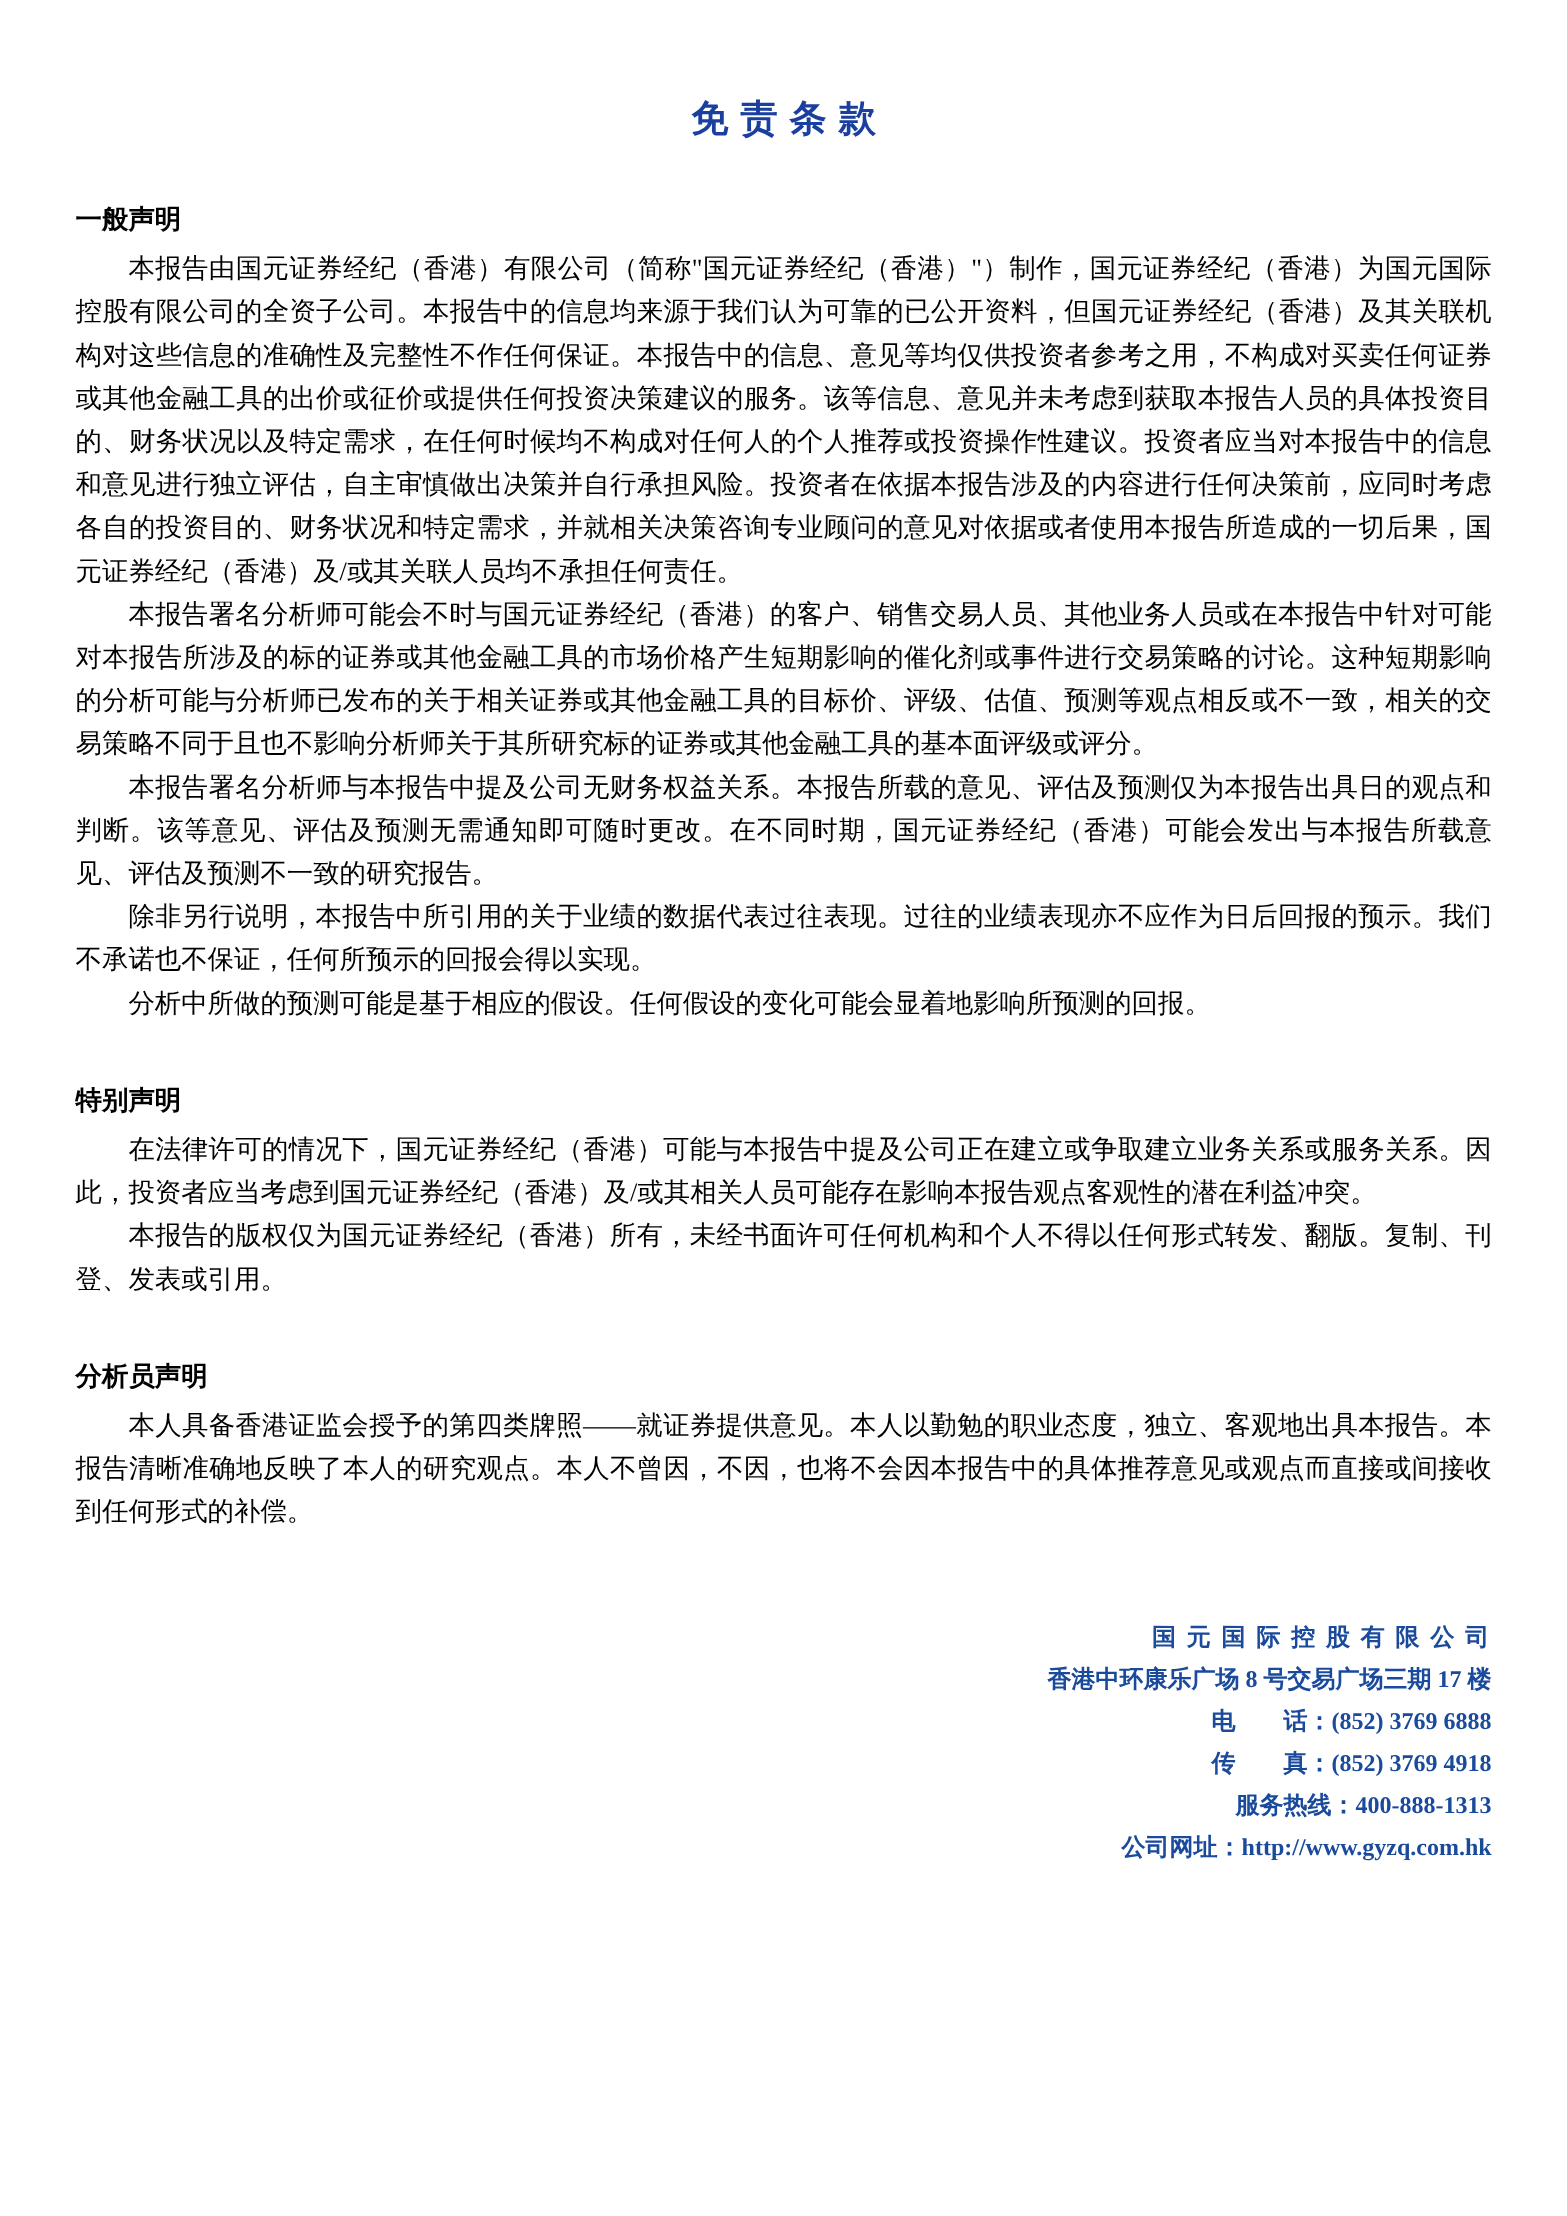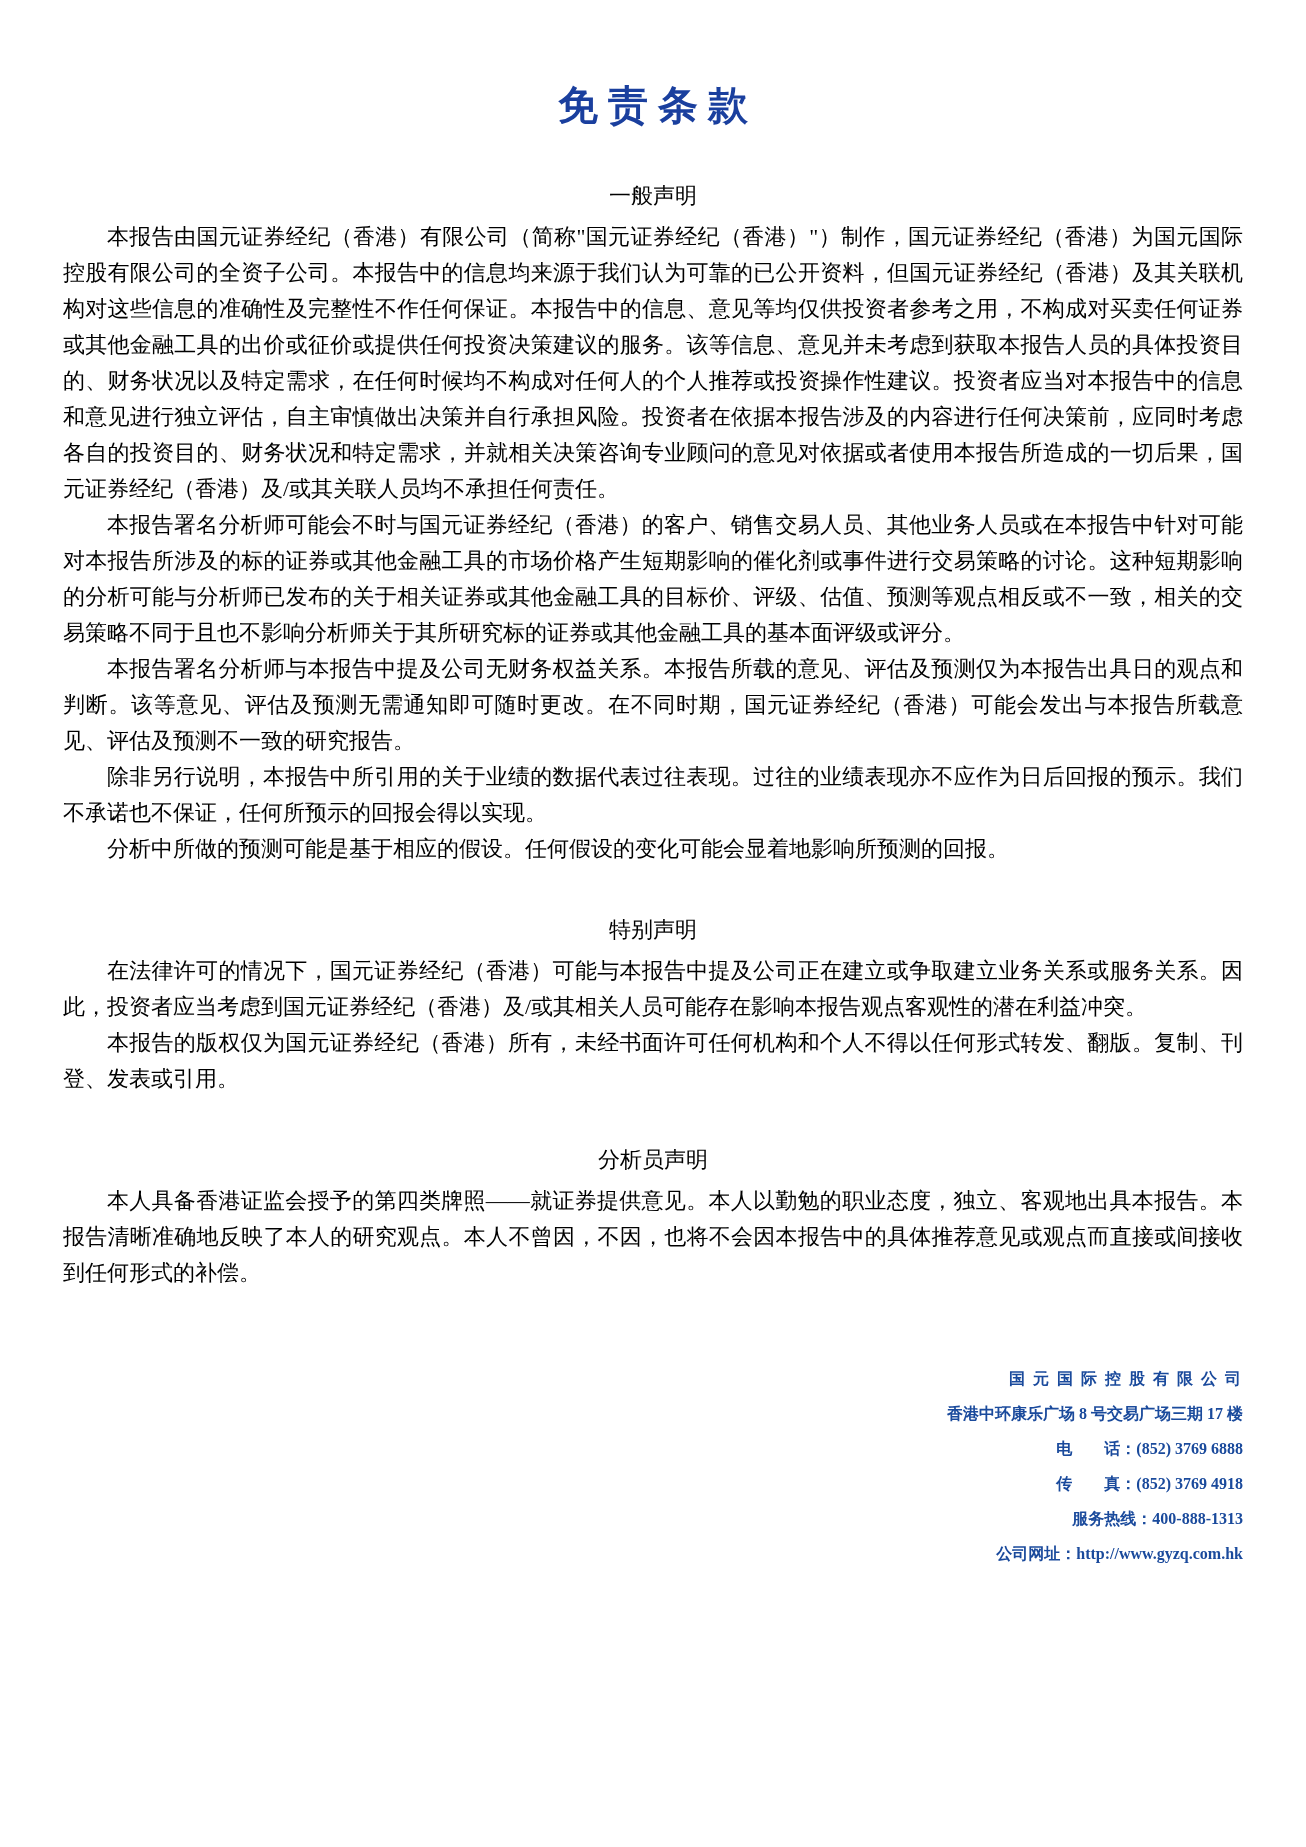--- a/index.html
+++ b/index.html
@@ -14,51 +14,50 @@
     box-sizing:border-box;
     margin:0 auto;
     background:#ffffff;
     padding:78px 63px 40px 63px;
     font-family:"Liberation Serif","DejaVu Serif",serif;
     color:var(--text-black);
   }
   .doc-title{
     margin:0 0 46px 0;
     text-align:center;
-    font-size:40px;
+    font-size:31px;
     font-weight:bold;
     letter-spacing:10px;
     color:var(--title-blue);
     text-indent:10px; 
   }
   h2.sec-heading{
     font-size:22px;
-    font-weight:normal;
+    font-weight:bold;
     margin:0 0 6px 0;
     line-height:34px;
-    text-align:center;
   }
   section.sec-special h2.sec-heading,
   section.sec-analyst h2.sec-heading{
     margin-top:46px;
   }
   p.para{
     font-size:22px;
     line-height:36px;
     margin:0;
     text-align:justify;
     text-indent:2em;
     word-break:break-all;
   }
   footer.contact{
     margin-top:70px;
     text-align:right;
     color:var(--footer-blue);
     font-weight:bold;
-    font-size:16px;
+    font-size:20px;
     line-height:35px;
   }
   .f-line{white-space:pre;}
   .f-line.company{letter-spacing:2px;}
   .f-line a.site-link{color:inherit;text-decoration:none;text-align:center;}
 </style>
 </head>
 <body>
 
 <div class="page">

